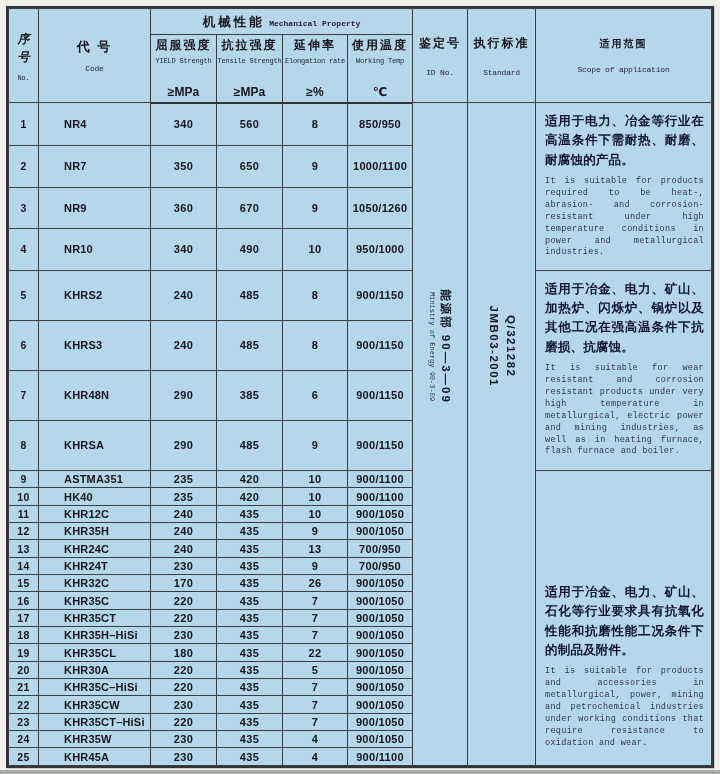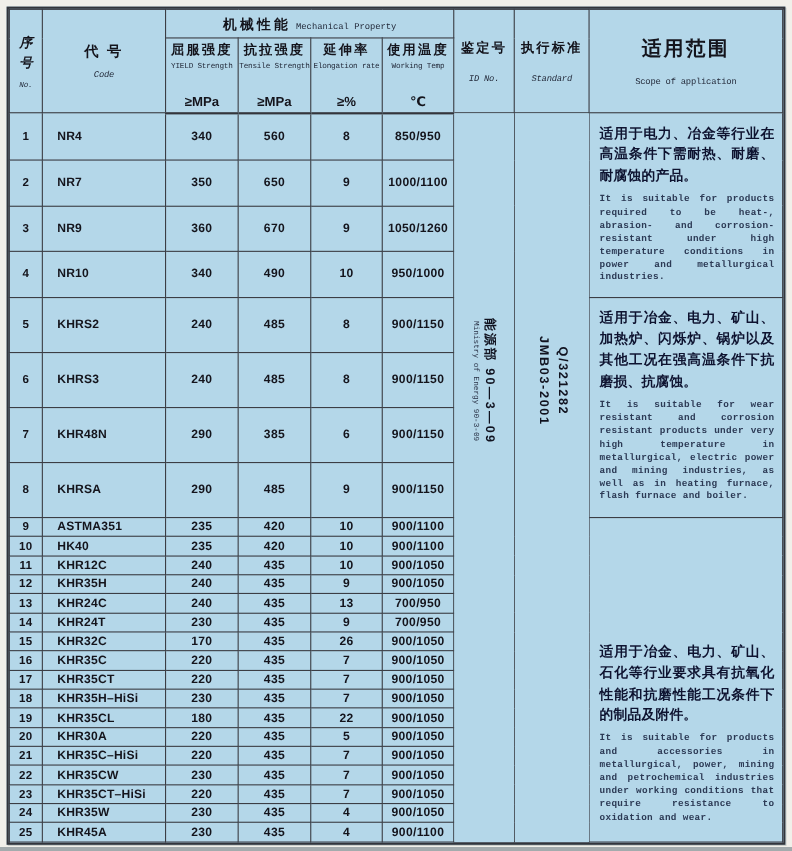--- a/index.html
+++ b/index.html
@@ -36,35 +36,35 @@
   th { font-weight: 700; vertical-align: middle; text-align: center; }
   .h-zh { display: block; font-size: 12px; letter-spacing: 2px; }
   .h-zh-inline { font-size: 12.5px; letter-spacing: 3px; margin-top: 25px; }
   .h-en {
     display: block; font-size: 7px; font-weight: 400;
     font-family: "Liberation Mono", "DejaVu Sans Mono", monospace;
     color: #232a3a; margin-top: 3px; letter-spacing: -0.2px;
     white-space: nowrap;
   }
   .h-en-inline {
-    font-size: 8px; font-weight: 400; letter-spacing: 0;
+    font-size: 8px; font-weight: 700; letter-spacing: 0;
     font-family: "Liberation Mono", "DejaVu Sans Mono", monospace;
     color: #1c2232;
   }
   .h-unit { display: block; font-size: 12px; font-weight: 700; margin-top: 20px; }
   .th-no .h-zh { width: 1em; margin: 0 auto; word-break: break-all; line-height: 1.5; font-style: italic; }
-  .th-no .h-en, .th-id .h-en, .th-std .h-en, .th-code .h-en { margin-top: 8px; font-style: italic; }
+  .th-no .h-en, .th-id .h-en, .th-std .h-en, .th-code .h-en { margin-top: 8px; }
   .th-scope .h-en { margin-top: 14px; font-size: 8px; }
   .th-id .h-en, .th-std .h-en { margin-top: 16px; }
 
   tbody td {
     font-size: 11px; font-weight: 700; text-align: center;
     letter-spacing: 0.3px;
   }
-  tbody td.c-code { text-align: left; padding-left: 13px; letter-spacing: 0.2px; }
+  tbody td.c-code { text-align: left; padding-left: 25px; letter-spacing: 0.2px; }
   tbody td.c-no { font-size: 10.5px; }
 
   
   td.stamp-cell { vertical-align: middle; position: relative; }
   .stamp-wrap {
     position: relative; top: -88px;
     display: flex; align-items: center; justify-content: center;
     height: 100%;
   }
   .stamp { transform: rotate(90deg); white-space: nowrap; text-align: center; }
@@ -82,21 +82,21 @@
   td.scope-cell {
     vertical-align: top; text-align: left;
     padding: 9px 7px 4px 9px;
   }
   td.scope-cell.scope-late { padding-top: 112px; }
   .scope-zh {
     font-size: 12.5px; font-weight: 700; line-height: 1.55;
     color: #0e1330; text-align: justify; letter-spacing: 0.2px;
   }
   .scope-en {
-    font-size: 8.5px; font-weight: 700; line-height: 1.4;
+    font-size: 8.5px; font-weight: 400; line-height: 1.4;
     font-family: "Liberation Mono", "DejaVu Sans Mono", monospace;
     color: #2c3a55; text-align: justify; margin-top: 6px;
   }
 </style>
 </head>
 <body>
 
 <div class="table-wrap">
   <table>
     <colgroup>
@@ -126,21 +126,21 @@
         </th>
         <th class="th-id" rowspan="2">
           <span class="h-zh">鉴定号</span>
           <span class="h-en" style="font-size:8px">ID No.</span>
         </th>
         <th class="th-std" rowspan="2">
           <span class="h-zh">执行标准</span>
           <span class="h-en" style="font-size:8px">Standard</span>
         </th>
         <th class="th-scope" rowspan="2">
-          <span class="h-zh" style="font-size:18px">适用范围</span>
+          <span class="h-zh" style="font-size:10px">适用范围</span>
           <span class="h-en">Scope of application</span>
         </th>
       </tr>
       <tr class="sub-row">
         <th>
           <span class="h-zh">屈服强度</span>
           <span class="h-en">YIELD Strength</span>
           <span class="h-unit">≥MPa</span>
         </th>
         <th>

